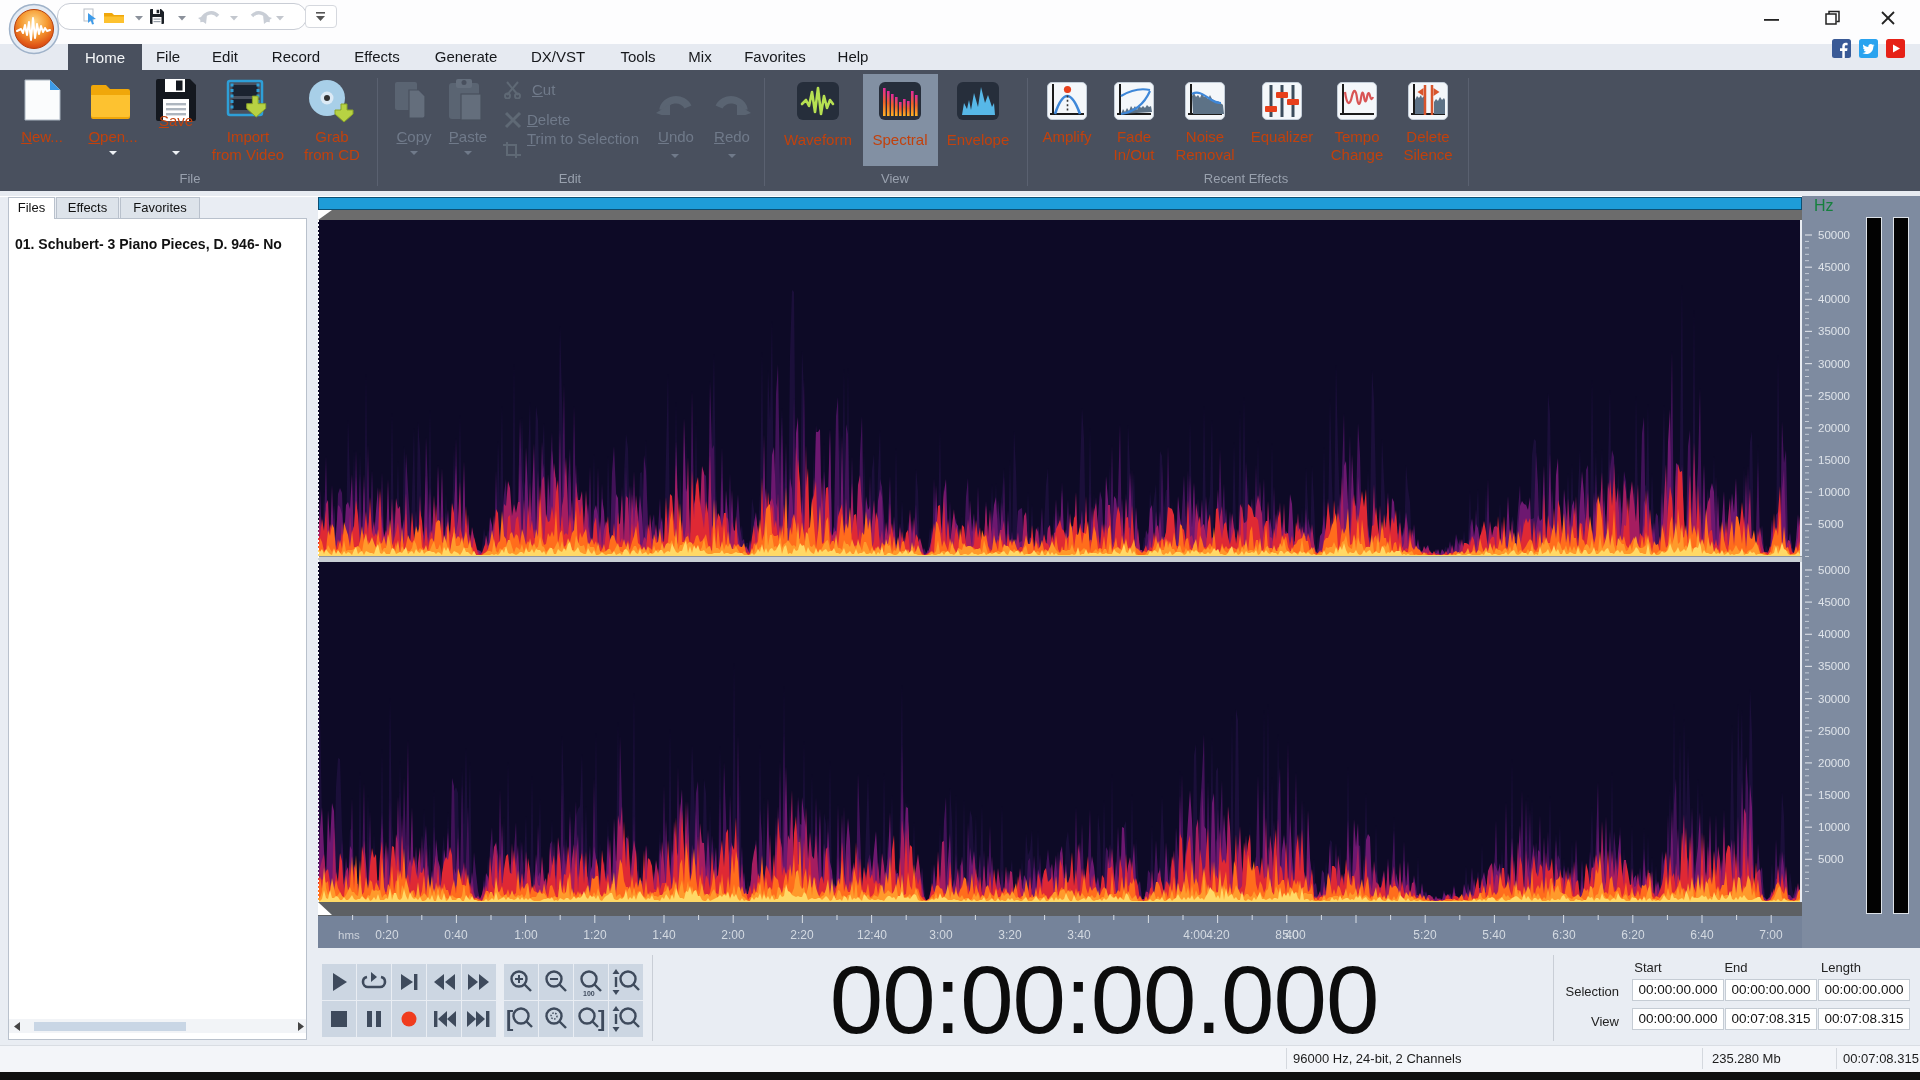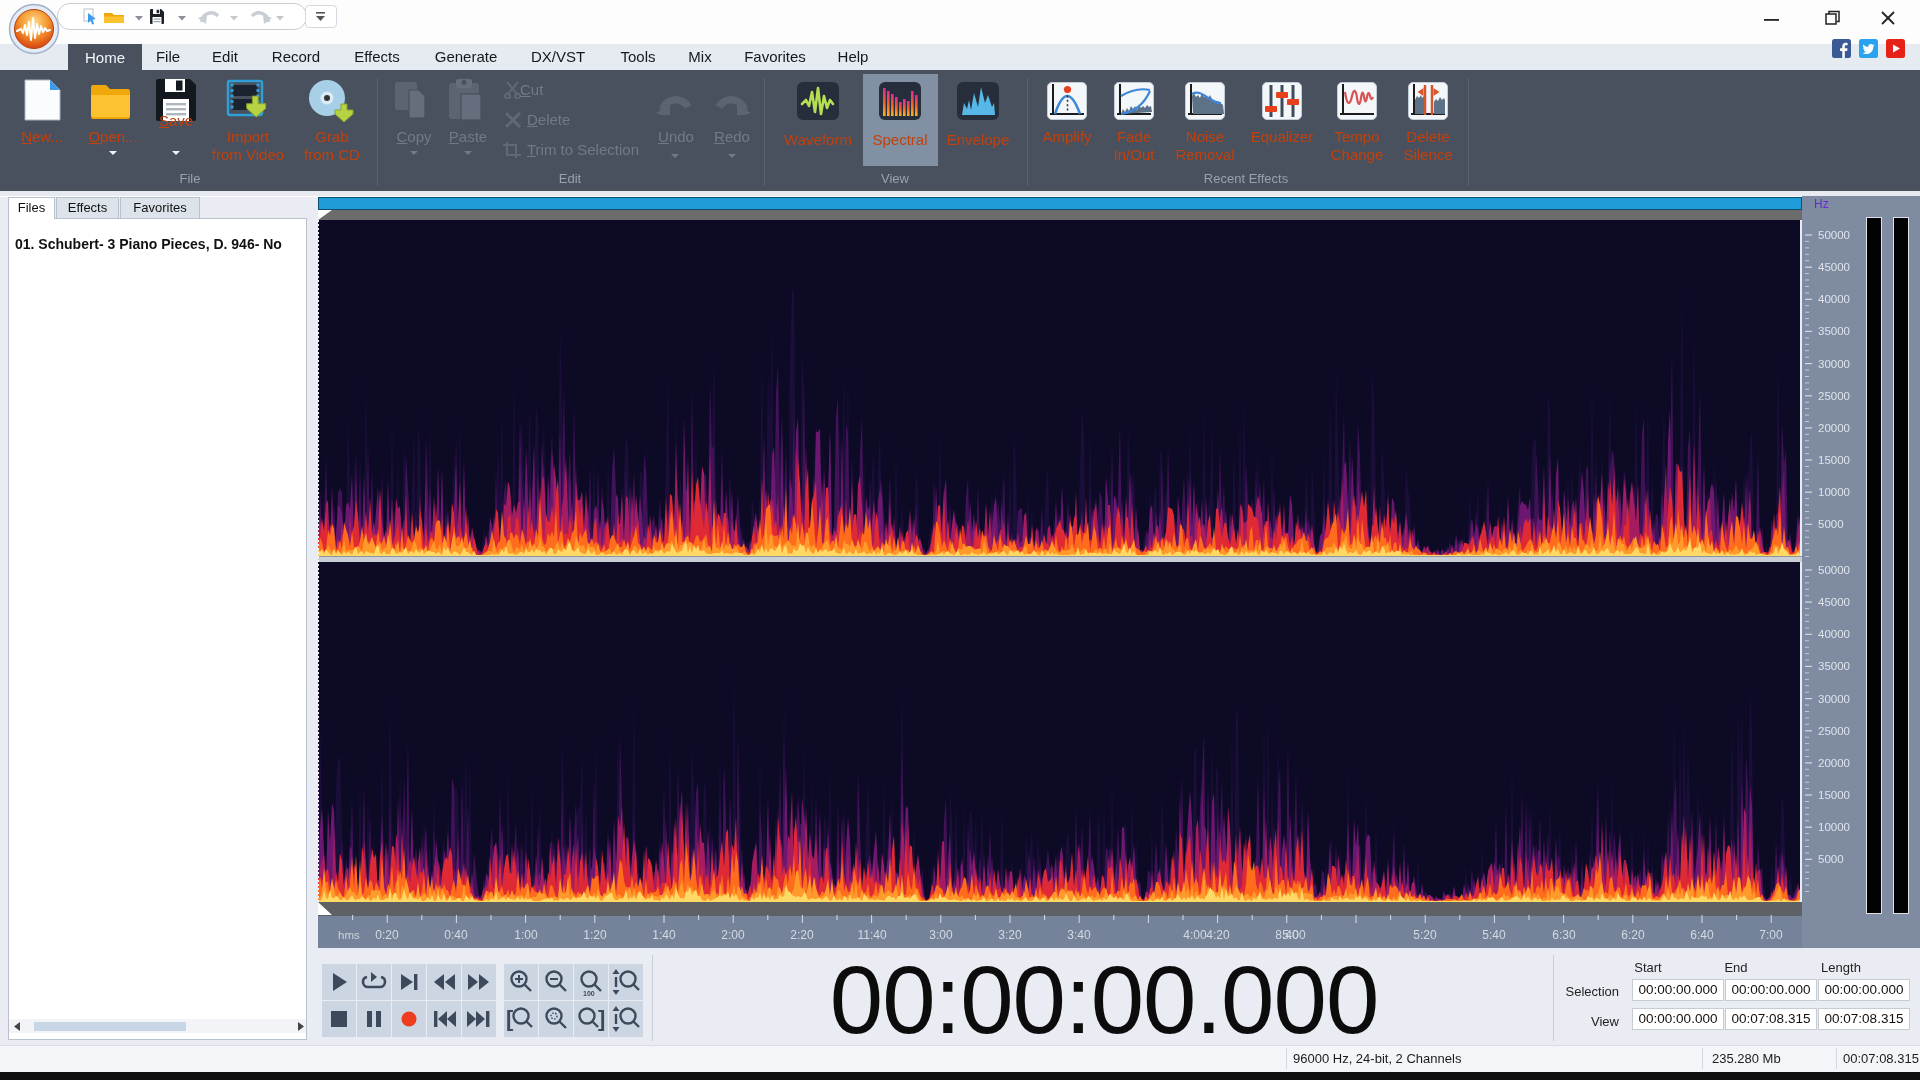--- a/index.html
+++ b/index.html
@@ -168,35 +168,35 @@
 <div class="lbl dis abs" style="left:468px;top:128px;transform:translateX(-50%)"><span class="u">P</span>aste</div>
 <div class="caret caretd abs" style="left:464px;top:151px"></div>
 <svg class="abs" style="left:504px;top:81px" width="20" height="18" viewBox="0 0 20 18">
 <g stroke="#5f6975" stroke-width="2" fill="none">
       <line x1="3" y1="1" x2="14" y2="14"></line>
       <line x1="14" y1="1" x2="3" y2="14"></line>
       <circle cx="3.5" cy="15" r="2.5"></circle>
       <circle cx="13.5" cy="15" r="2.5"></circle>
     </g>
   </svg>
-<div class="lbl dis abs" style="left:520px;top:81px;text-align:right"><span class="u">C</span>ut</div>
+<div class="lbl dis abs" style="left:532px;top:81px;text-align:right"><span class="u">C</span>ut</div>
 <svg class="abs" style="left:504px;top:111px" width="20" height="18" viewBox="0 0 20 18">
 <g stroke="#5f6975" stroke-width="3" fill="none">
       <line x1="2" y1="2" x2="16" y2="16"></line>
       <line x1="16" y1="2" x2="2" y2="16"></line>
     </g>
   </svg>
 <div class="lbl dis abs" style="left:527px;top:111px;text-align:left"><span class="u">D</span>elete</div>
 <svg class="abs" style="left:502px;top:141px" width="22" height="18" viewBox="0 0 22 18">
 <g stroke="#5f6975" stroke-width="2" fill="none">
       <path d="M5,1 v13 h14"></path>
       <path d="M1,4 h13 v13"></path>
     </g>
   </svg>
-<div class="lbl dis abs" style="left:527px;top:141px;text-align:right"><span class="u">T</span>rim to Selection</div>
+<div class="lbl dis abs" style="left:527px;top:130px;text-align:right"><span class="u">T</span>rim to Selection</div>
 <svg class="abs" style="left:655px;top:89px" width="40" height="26" viewBox="0 0 40 26">
 <path d="M8,21 a13,11.5 0 0 1 25,-3" fill="none" stroke="#5a6472" stroke-width="7.5"></path>
 <path d="M1,24 l14,-9 0,14 z" fill="#5a6472"></path>
 </svg>
 <div class="lbl dis abs" style="left:676px;top:128px;transform:translateX(-50%)"><span class="u">U</span>ndo</div>
 <div class="caret caretd abs" style="left:671px;top:154px"></div>
 <svg class="abs" style="left:712px;top:89px" width="40" height="26" viewBox="0 0 40 26">
 <path d="M32,21 a13,11.5 0 0 0 -25,-3" fill="none" stroke="#5a6472" stroke-width="7.5"></path>
 <path d="M39,24 l-14,-9 0,14 z" fill="#5a6472"></path>
 </svg>
@@ -396,36 +396,36 @@
     <line x1="1453.2" y1="0" x2="1453.2" y2="8" stroke="#d8dde4" stroke-width="1"></line>
   </svg>
 <div class="abs" style="left:338px;top:929px;font-size:11.5px;color:#ccd2db">hms</div>
 <div class="rlbl" style="left:387px;top:928px">0:20</div>
 <div class="rlbl" style="left:456px;top:928px">0:40</div>
 <div class="rlbl" style="left:526px;top:928px">1:00</div>
 <div class="rlbl" style="left:595px;top:928px">1:20</div>
 <div class="rlbl" style="left:664px;top:928px">1:40</div>
 <div class="rlbl" style="left:733px;top:928px">2:00</div>
 <div class="rlbl" style="left:802px;top:928px">2:20</div>
-<div class="rlbl" style="left:872px;top:928px">11:40</div>
+<div class="rlbl" style="left:872px;top:928px">12:40</div>
 <div class="rlbl" style="left:941px;top:928px">3:00</div>
 <div class="rlbl" style="left:1010px;top:928px">3:20</div>
 <div class="rlbl" style="left:1079px;top:928px">3:40</div>
 <div class="rlbl" style="left:1195px;top:928px">4:00</div>
 <div class="rlbl" style="left:1218px;top:928px">4:20</div>
 <div class="rlbl" style="left:1287px;top:928px">8:40</div>
 <div class="rlbl" style="left:1294px;top:928px">5:00</div>
 <div class="rlbl" style="left:1425px;top:928px">5:20</div>
 <div class="rlbl" style="left:1494px;top:928px">5:40</div>
 <div class="rlbl" style="left:1564px;top:928px">6:30</div>
 <div class="rlbl" style="left:1633px;top:928px">6:20</div>
 <div class="rlbl" style="left:1702px;top:928px">6:40</div>
 <div class="rlbl" style="left:1771px;top:928px">7:00</div>
 <div class="abs" style="left:1802px;top:196px;width:118px;height:752px;background:#7e8ba0"></div>
-<div class="abs" style="left:1814px;top:197px;font-size:12px;color:#6d28d9">Hz</div>
+<div class="abs" style="left:1814px;top:197px;font-size:16px;color:#15803d">Hz</div>
 <svg class="abs" style="left:1802px;top:196px" width="118" height="752" viewBox="0 0 118 752">
     <line x1="3" y1="39.0" x2="10" y2="39.0" stroke="#d5dae2" stroke-width="1.2"></line>
     <text x="16" y="43.0" font-size="11.5" fill="#dfe4ea" font-family="Liberation Sans">50000</text>
     <line x1="3" y1="45.4" x2="7" y2="45.4" stroke="#c3cbd6" stroke-width="1"></line>
     <line x1="3" y1="51.9" x2="7" y2="51.9" stroke="#c3cbd6" stroke-width="1"></line>
     <line x1="3" y1="58.3" x2="7" y2="58.3" stroke="#c3cbd6" stroke-width="1"></line>
     <line x1="3" y1="64.7" x2="7" y2="64.7" stroke="#c3cbd6" stroke-width="1"></line>
     <line x1="3" y1="71.2" x2="10" y2="71.2" stroke="#d5dae2" stroke-width="1.2"></line>
     <text x="16" y="75.2" font-size="11.5" fill="#dfe4ea" font-family="Liberation Sans">45000</text>
     <line x1="3" y1="77.6" x2="7" y2="77.6" stroke="#c3cbd6" stroke-width="1"></line>

